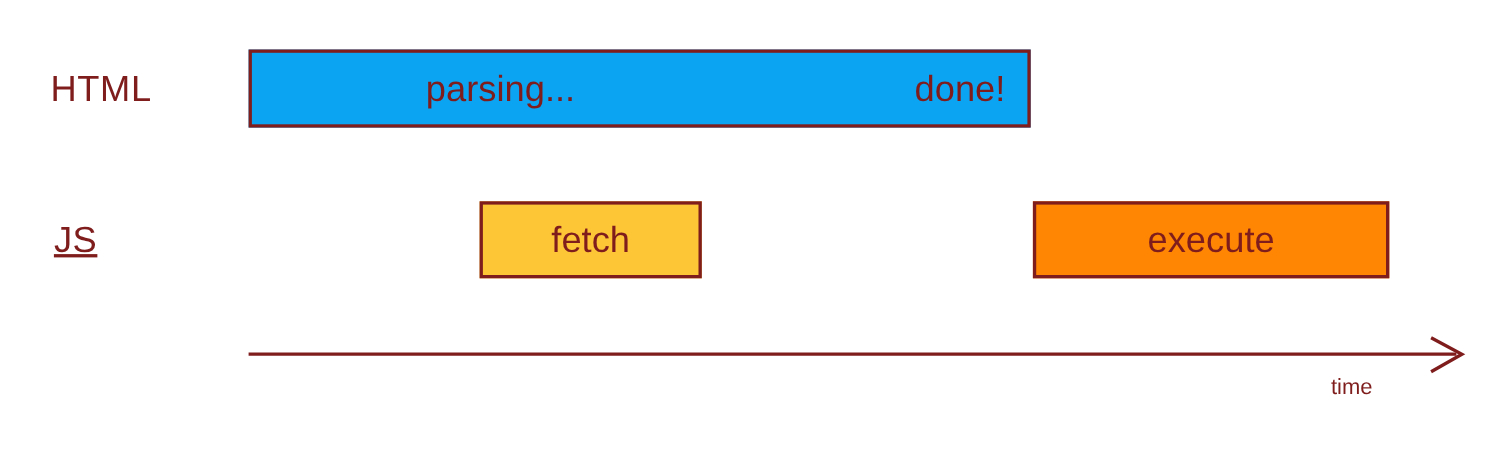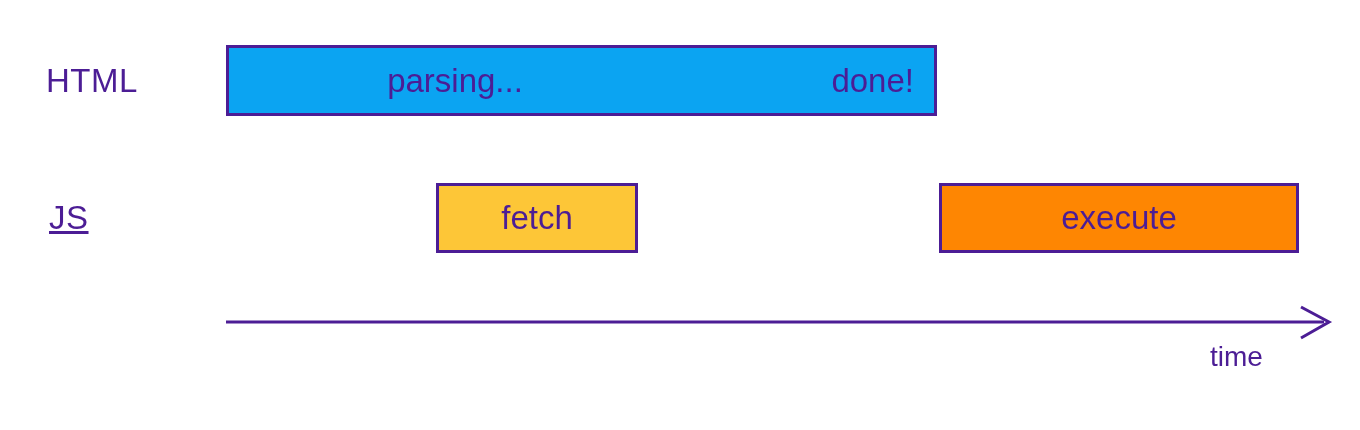--- a/index.html
+++ b/index.html
@@ -41,44 +41,44 @@
   .axis-overlay {
     position: absolute;
     left: 0; top: 0;
     width: 1360px; height: 430px;
     pointer-events: none;
   }
   .axis-label {
     position: absolute;
     left: 1210px;
     top: 341px;
-    font-size: 28px;
+    font-size: 20px;
     white-space: nowrap;
     text-align: center;
   }
 </style>
 </head>
 <body>
 
-<div class="stage" style="background-color: rgb(255, 255, 255); color: #4c1d95;">
+<div class="stage" style="background-color: rgb(255, 255, 255); color: #7f1d1d;">
 
   <div class="row-label" style="left:46px; top:45px; height:71px;">HTML</div>
 
   <div class="bar" style="left: 226px; top: 45px; width: 711px; height: 71px; background-color: rgb(11, 164, 242);">
     <span class="bar-text done-pos">done!</span>
     <span class="bar-text parsing-pos">parsing...</span>
   </div>
 
   <div class="row-label" style="left:49px; top:183px; height:70px;text-decoration:underline;">JS</div>
 
   <div class="bar" style="left: 436px; top: 183px; width: 202px; height: 70px; background-color: rgb(253, 198, 55);">
     <span class="bar-text center-full">fetch</span>
   </div>
 
-  <div class="bar" style="left: 939px; top: 183px; width: 360px; height: 70px; background-color: rgb(254, 134, 2);">
+  <div class="bar" style="left: 939px; top: 183px; width: 324px; height: 70px; background-color: rgb(254, 134, 2);">
     <span class="bar-text center-full">execute</span>
   </div>
 
   <svg class="axis-overlay" viewBox="0 0 1360 430">
     <line x1="226" y1="322" x2="1324" y2="322" stroke="currentColor" stroke-width="3"></line>
     <polyline points="1301,307 1329,322 1301,338" fill="none" stroke="currentColor" stroke-width="3"></polyline>
   </svg>
 
   <div class="axis-label">time</div>
 

